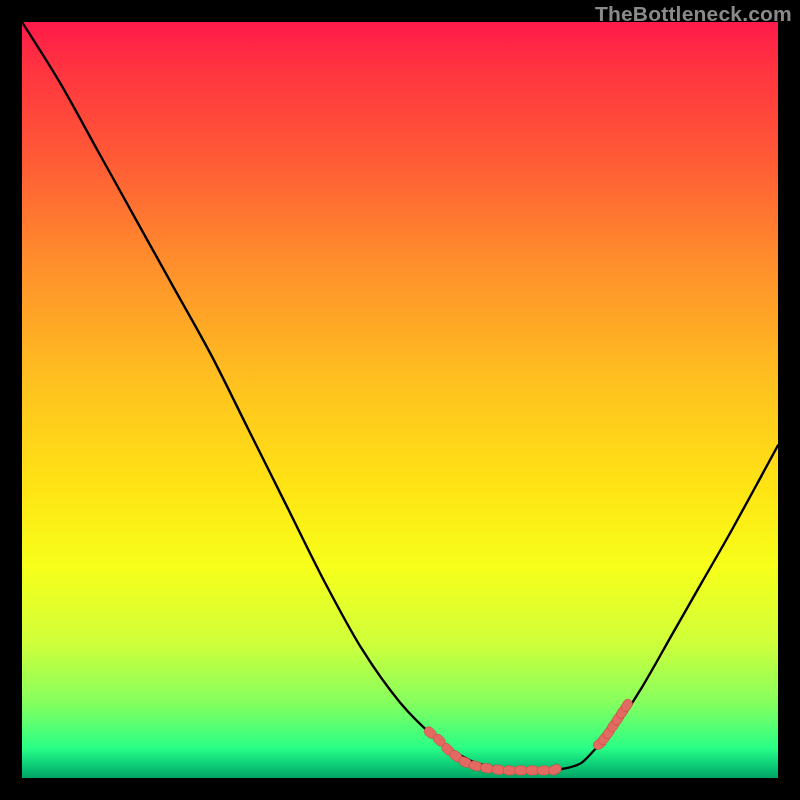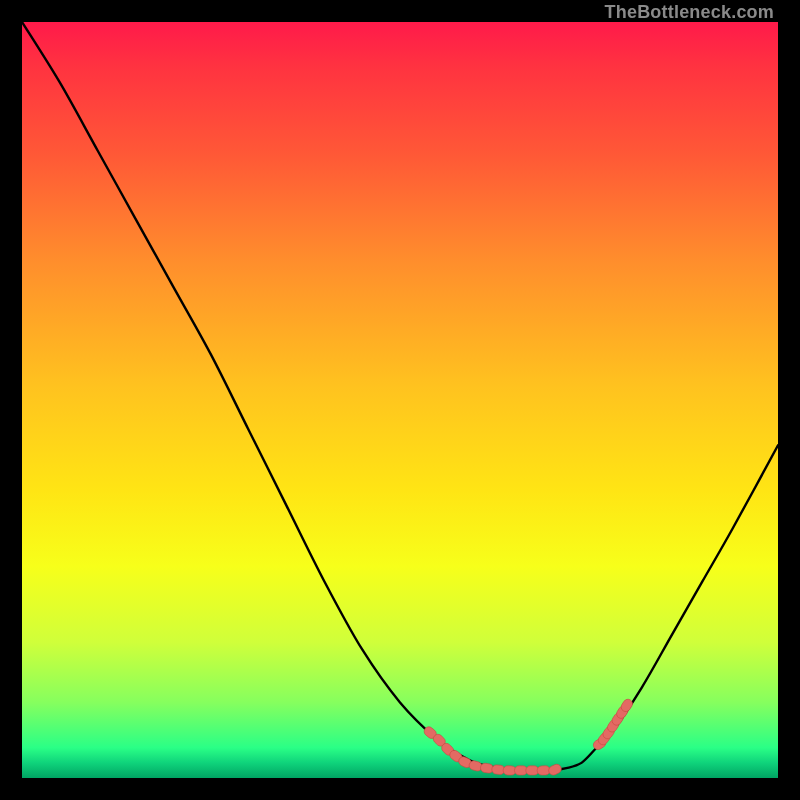--- a/index.html
+++ b/index.html
@@ -27,23 +27,23 @@
       #d0ff3a 82%,
       #86ff5e 90%,
       #2aff86 96%,
       #0fd37b 98%,
       #00a463 100%
     );
   }
   .watermark {
     position: absolute;
     top: 2px;
-    right: 26px;
+    right: 8px;
     font-family: Arial, Helvetica, sans-serif;
-    font-size: 18px;
+    font-size: 21px;
     font-weight: 600;
     color: #8a8a8a;
     letter-spacing: 0.2px;
   }
   svg.overlay {
     position: absolute;
     left: 22px;
     top: 22px;
     width: 756px;
     height: 756px;

